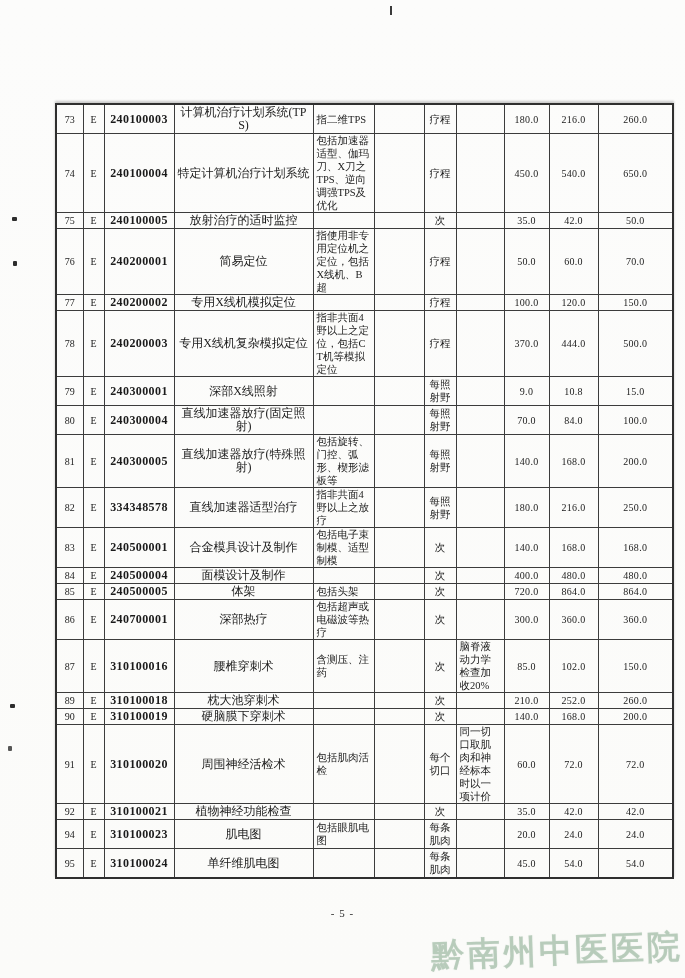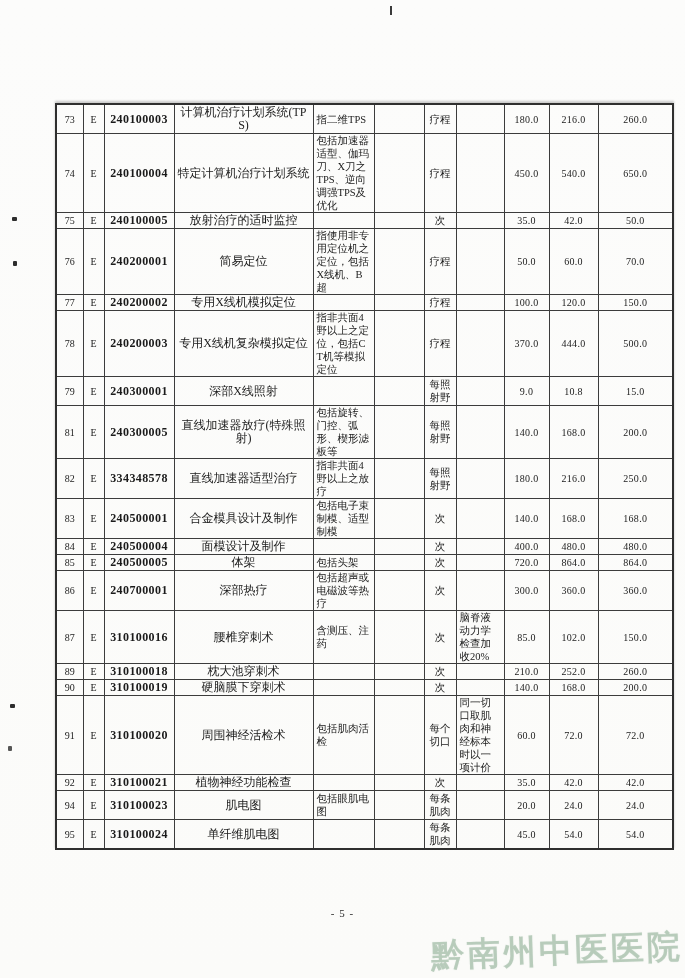--- a/index.html
+++ b/index.html
@@ -177,20 +177,33 @@
       <td class="c-name">深部X线照射</td>
       <td class="c-desc"></td>
       <td class="c-blank"></td>
       <td class="c-unit">每照射野</td>
       <td class="c-note"></td>
       <td class="c-p1">9.0</td>
       <td class="c-p2">10.8</td>
       <td class="c-p3">15.0</td>
     </tr>
         <tr>
+      <td class="c-seq">80</td>
+      <td class="c-grade">E</td>
+      <td class="c-code">240300004</td>
+      <td class="c-name">直线加速器放疗(固定照射)</td>
+      <td class="c-desc"></td>
+      <td class="c-blank"></td>
+      <td class="c-unit">每照射野</td>
+      <td class="c-note"></td>
+      <td class="c-p1">70.0</td>
+      <td class="c-p2">84.0</td>
+      <td class="c-p3">100.0</td>
+    </tr>
+        <tr>
       <td class="c-seq">81</td>
       <td class="c-grade">E</td>
       <td class="c-code">240300005</td>
       <td class="c-name">直线加速器放疗(特殊照射)</td>
       <td class="c-desc">包括旋转、门控、弧形、楔形滤板等</td>
       <td class="c-blank"></td>
       <td class="c-unit">每照射野</td>
       <td class="c-note"></td>
       <td class="c-p1">140.0</td>
       <td class="c-p2">168.0</td>

